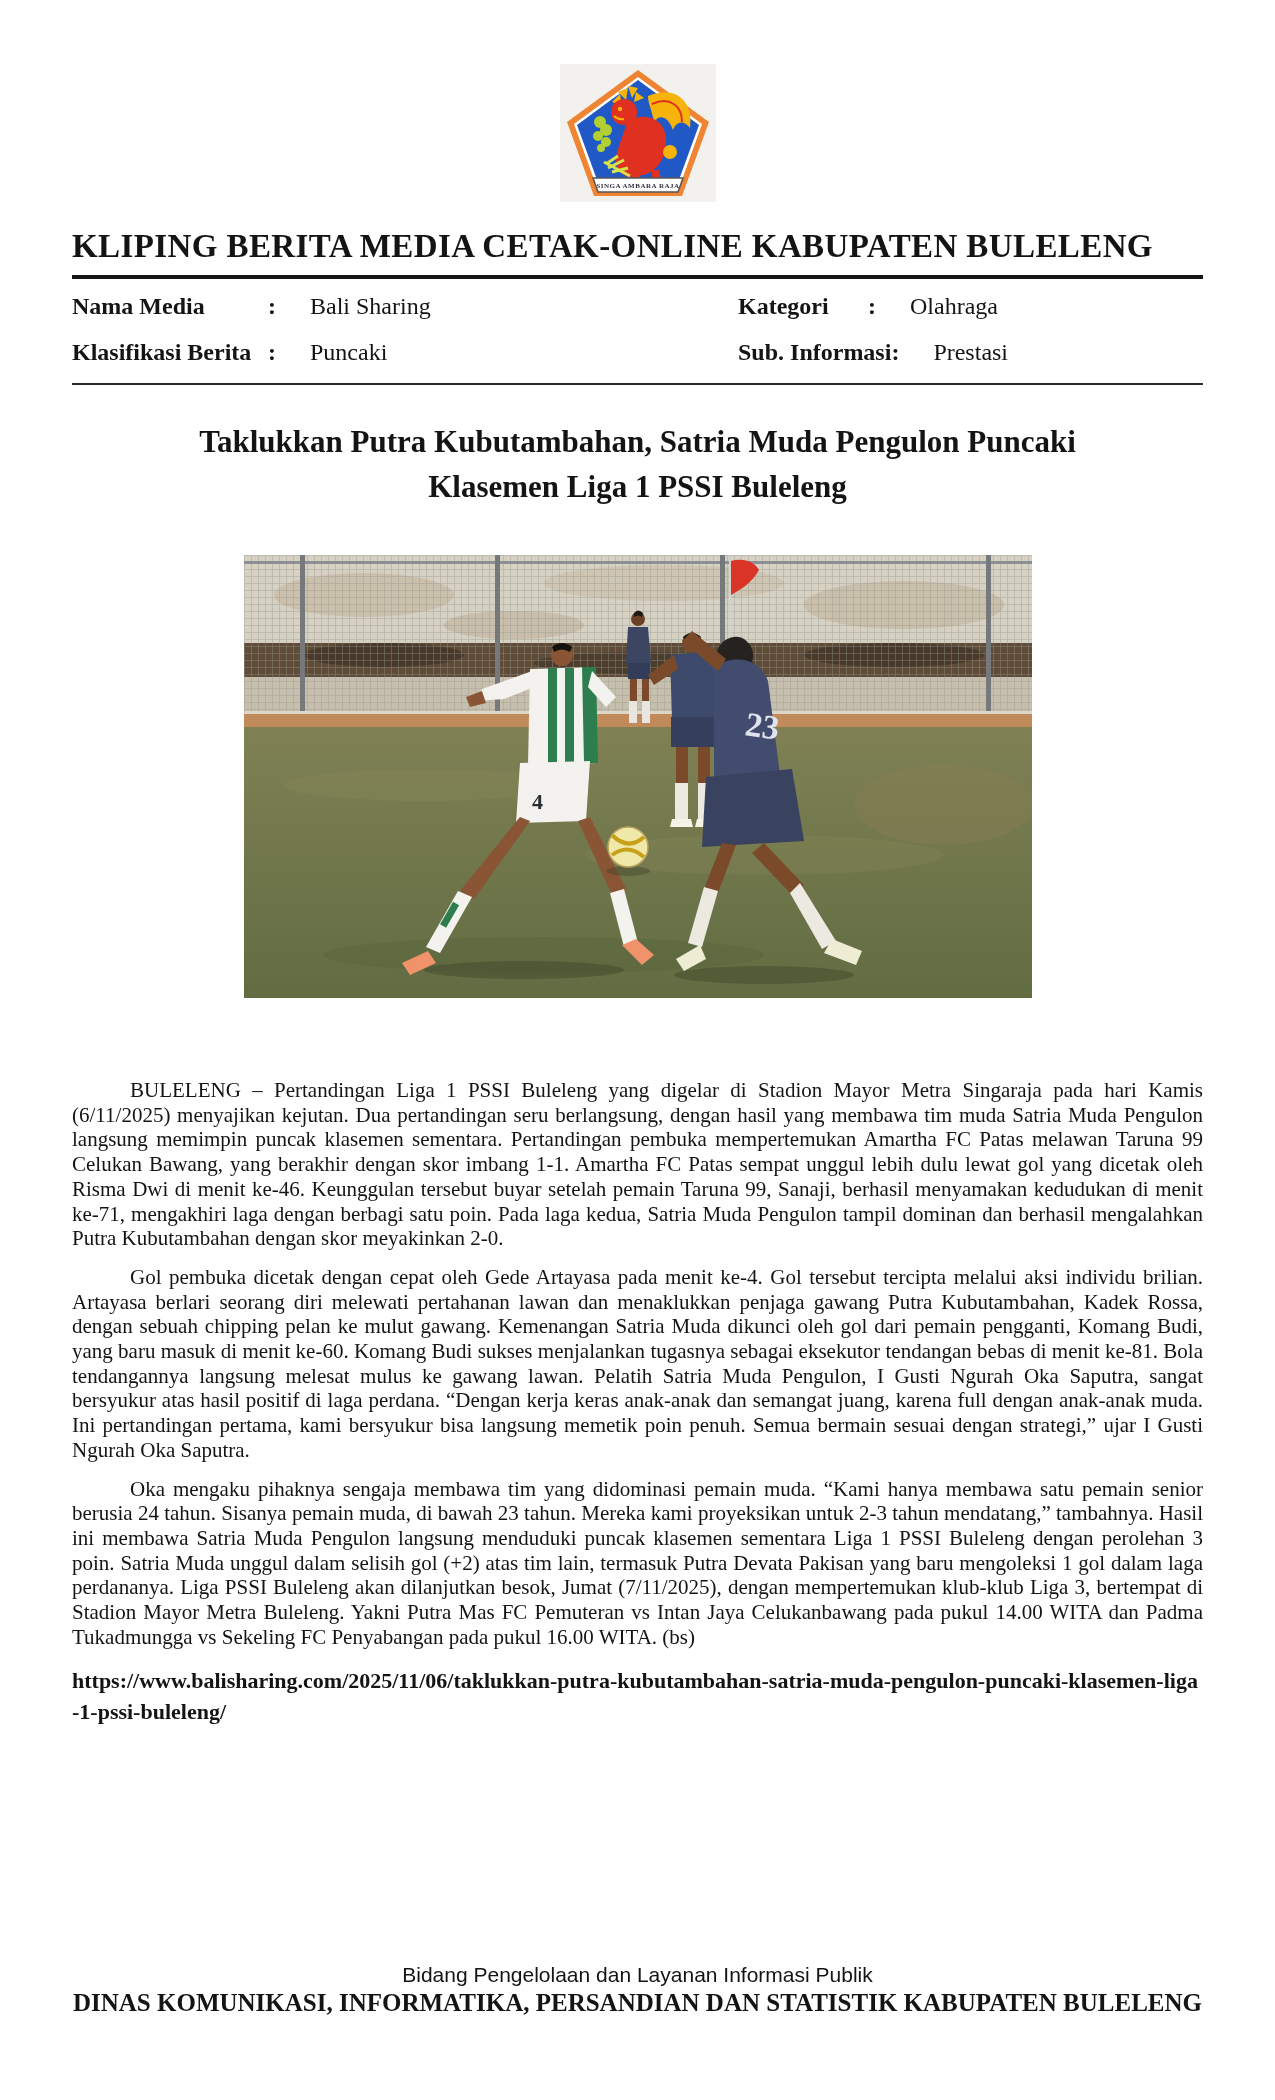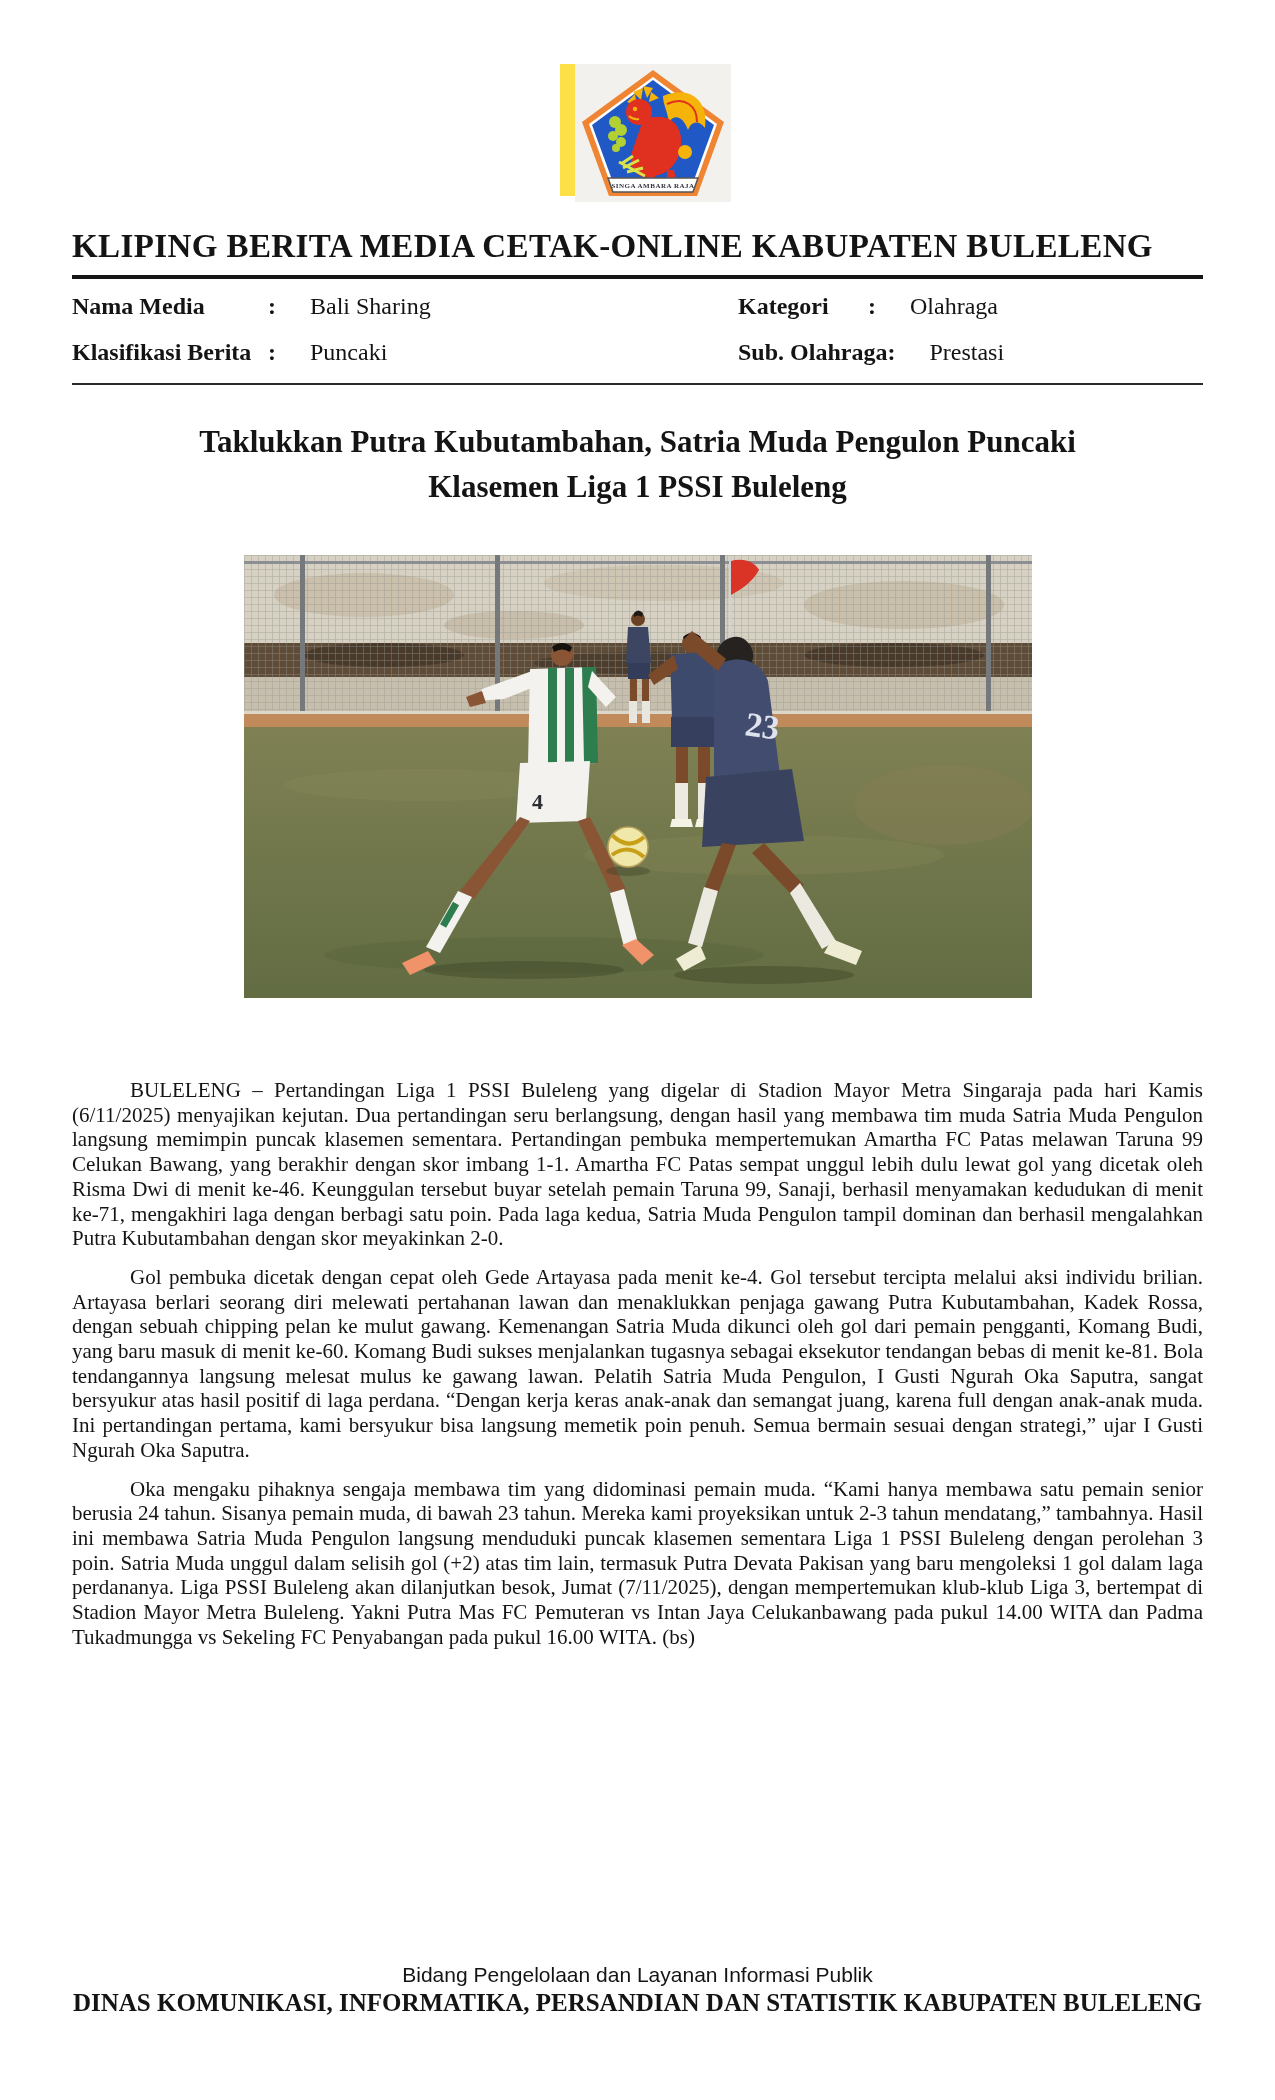--- a/index.html
+++ b/index.html
@@ -13,21 +13,20 @@
     overflow: hidden;
   }
   .content { padding: 0 72px; }
 
   
   .logo-wrap { text-align: center; padding-top: 64px; }
   .logo-box {
     display: inline-block;
     width: 156px; height: 132px;
     background: #fde047;
-    padding-left: 15px;
   }
 
   
   .header-title {
     margin: 20px 0 0 0;
     font-size: 33px; font-weight: bold;
     text-align: left; letter-spacing: 0.4px;
     line-height: 40px;
   }
   .rule-thick { border: 0; border-top: 4px solid #161616; margin: 9px 0 0 0; }
@@ -142,21 +141,21 @@
         <span class="meta-value">Puncaki</span>
       </div>
     </div>
     <div class="meta-col-right">
       <div class="meta-row">
         <span class="meta-label">Kategori</span>
         <span class="meta-colon">:</span>
         <span class="meta-value">Olahraga</span>
       </div>
       <div class="meta-row">
-        <span class="meta-label">Sub. Olahraga</span>
+        <span class="meta-label">Sub. Informasi</span>
         <span class="meta-colon">:</span>
         <span class="meta-value">Prestasi</span>
       </div>
     </div>
   </div>
   <hr class="rule-thin">
 
   <div class="article-title">
     <div>Taklukkan Putra Kubutambahan, Satria Muda Pengulon Puncaki</div>
     <div>Klasemen Liga 1 PSSI Buleleng</div>
@@ -272,19 +271,20 @@
       <path d="M368,280 Q384,296 400,282" stroke="#c8a018" stroke-width="4" fill="none"></path>
       <path d="M368,300 Q384,288 400,302" stroke="#c8a018" stroke-width="4" fill="none"></path>
       <circle cx="384" cy="292" r="20" fill="none" stroke="#b9a25c" stroke-width="1.5"></circle>
     </g>
   </svg>
 
   <div class="body-text">
     <p class="para">BULELENG – Pertandingan Liga 1 PSSI Buleleng yang digelar di Stadion Mayor Metra Singaraja pada hari Kamis (6/11/2025) menyajikan kejutan. Dua pertandingan seru berlangsung, dengan hasil yang membawa tim muda Satria Muda Pengulon langsung memimpin puncak klasemen sementara. Pertandingan pembuka mempertemukan Amartha FC Patas melawan Taruna 99 Celukan Bawang, yang berakhir dengan skor imbang 1-1. Amartha FC Patas sempat unggul lebih dulu lewat gol yang dicetak oleh Risma Dwi di menit ke-46. Keunggulan tersebut buyar setelah pemain Taruna 99, Sanaji, berhasil menyamakan kedudukan di menit ke-71, mengakhiri laga dengan berbagi satu poin. Pada laga kedua, Satria Muda Pengulon tampil dominan dan berhasil mengalahkan Putra Kubutambahan dengan skor meyakinkan 2-0.</p>
     <p class="para">Gol pembuka dicetak dengan cepat oleh Gede Artayasa pada menit ke-4. Gol tersebut tercipta melalui aksi individu brilian. Artayasa berlari seorang diri melewati pertahanan lawan dan menaklukkan penjaga gawang Putra Kubutambahan, Kadek Rossa, dengan sebuah chipping pelan ke mulut gawang. Kemenangan Satria Muda dikunci oleh gol dari pemain pengganti, Komang Budi, yang baru masuk di menit ke-60. Komang Budi sukses menjalankan tugasnya sebagai eksekutor tendangan bebas di menit ke-81. Bola tendangannya langsung melesat mulus ke gawang lawan. Pelatih Satria Muda Pengulon, I Gusti Ngurah Oka Saputra, sangat bersyukur atas hasil positif di laga perdana. “Dengan kerja keras anak-anak dan semangat juang, karena full dengan anak-anak muda. Ini pertandingan pertama, kami bersyukur bisa langsung memetik poin penuh. Semua bermain sesuai dengan strategi,” ujar I Gusti Ngurah Oka Saputra.</p>
     <p class="para">Oka mengaku pihaknya sengaja membawa tim yang didominasi pemain muda. “Kami hanya membawa satu pemain senior berusia 24 tahun. Sisanya pemain muda, di bawah 23 tahun. Mereka kami proyeksikan untuk 2-3 tahun mendatang,” tambahnya. Hasil ini membawa Satria Muda Pengulon langsung menduduki puncak klasemen sementara Liga 1 PSSI Buleleng dengan perolehan 3 poin. Satria Muda unggul dalam selisih gol (+2) atas tim lain, termasuk Putra Devata Pakisan yang baru mengoleksi 1 gol dalam laga perdananya. Liga PSSI Buleleng akan dilanjutkan besok, Jumat (7/11/2025), dengan mempertemukan klub-klub Liga 3, bertempat di Stadion Mayor Metra Buleleng. Yakni Putra Mas FC Pemuteran vs Intan Jaya Celukanbawang pada pukul 14.00 WITA dan Padma Tukadmungga vs Sekeling FC Penyabangan pada pukul 16.00 WITA. (bs)</p>
+    <div class="source-url">https://www.balisharing.com/2025/11/06/taklukkan-putra-kubutambahan-satria-muda-pengulon-puncaki-klasemen-liga-1-pssi-buleleng/</div>
   </div>
 </div>
 
 <div class="footer">
   <div class="footer-line1">Bidang Pengelolaan dan Layanan Informasi Publik</div>
   <div class="footer-line2">DINAS KOMUNIKASI, INFORMATIKA, PERSANDIAN DAN STATISTIK KABUPATEN BULELENG</div>
 </div>
 
 </body></html>

